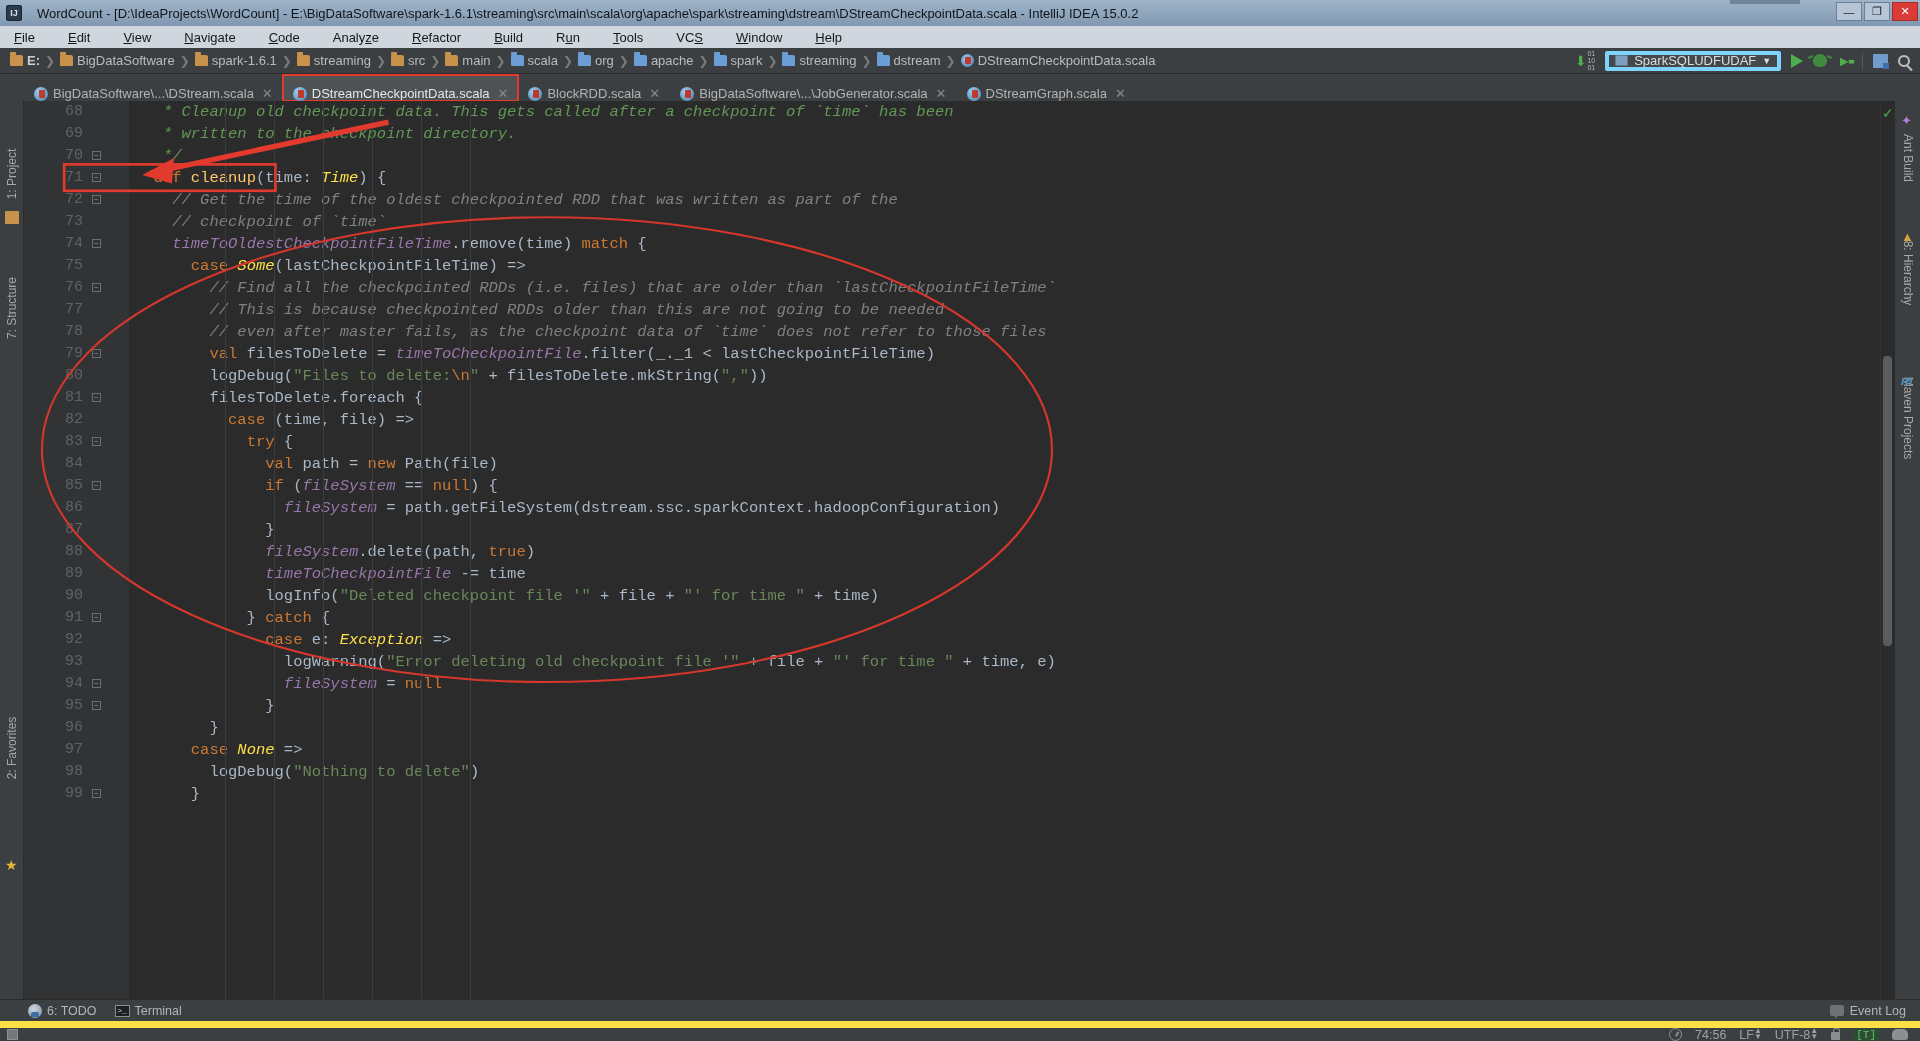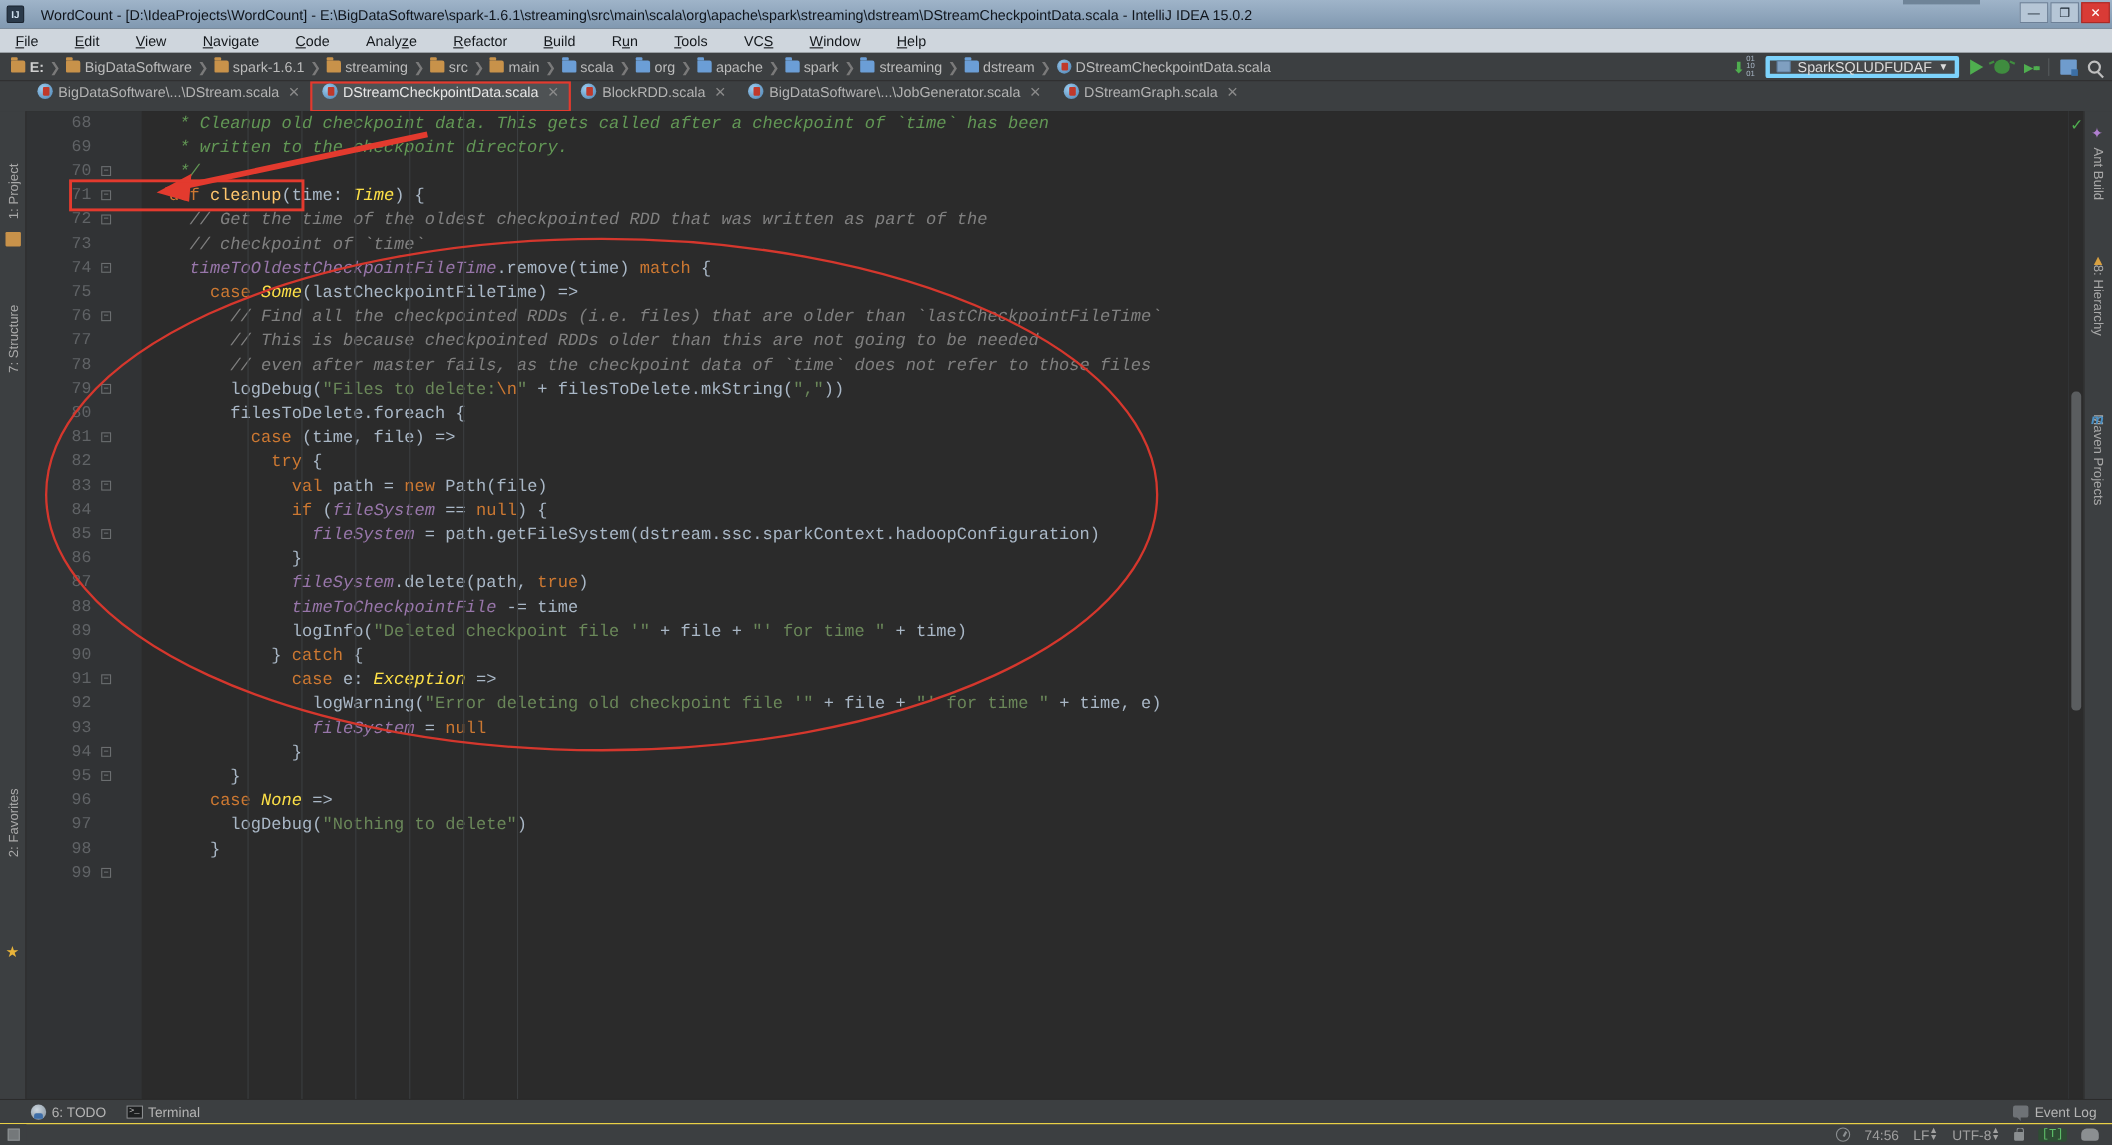--- a/index.html
+++ b/index.html
@@ -70,21 +70,21 @@
   .mk-icon::after{content:"";position:absolute;right:-1px;bottom:-1px;width:6px;height:6px;
     background:#3c6fa5;}
   .mag { width:12px;height:12px;border:2px solid #bfbfbf;border-radius:50%;
     position:relative;}
   .mag::after{content:"";position:absolute;right:-5px;bottom:-4px;width:7px;height:2px;
     background:#bfbfbf;transform:rotate(45deg);}
 
   
   .tabsrow { height:27px; background:#3c3f41; display:flex; align-items:flex-end;
     padding-left:24px; position:relative; }
-  .etab { height:26px; display:flex; align-items:flex-start; gap:5px;
+  .etab { height:26px; display:flex; align-items:flex-end; gap:5px;
     padding:0 9px; font-size:13px; color:#b3b3b3; white-space:nowrap;
     border:1px solid transparent; border-bottom:none; position:relative; }
   .etab.active { background:#4e5254; color:#e6e6e6; }
   .etab .sico { width:14px; height:14px; border-radius:50%;
     background:radial-gradient(circle at 35% 32%, #9ccdf0, #4a80b0); position:relative;
     flex:none; }
   .etab .sico::after { content:""; position:absolute; left:5px; top:3px;
     width:6px; height:8px; background:#c0392b; border-radius:1px; }
   .etab .xclose { color:#8a8a8a; font-size:13px; margin-left:3px; }
   .etab.highlight { outline:2px solid #e33a2e; outline-offset:-1px; }
@@ -152,21 +152,21 @@
     display:flex;align-items:center;justify-content:center; }
   .evlog { margin-left:auto; display:flex; align-items:center; gap:6px;
     padding-right:14px; }
   .evlog-ico { width:14px;height:11px;background:#6e7276;border-radius:2px;
     position:relative; }
   .evlog-ico::after{content:"";position:absolute;left:3px;bottom:-3px;
     border-left:4px solid transparent;border-right:0 solid transparent;
     border-top:4px solid #6e7276;}
 
   .statusbar { height:20px; background:#3c3f41; display:flex; align-items:center;
-    font-size:12.5px; color:#a0a0a0; border-top:1px solid #fde047; }
+    font-size:12.5px; color:#a0a0a0; border-top:7px solid #fde047; }
   .st-left { width:24px; height:100%; background:#3c3f41;
     display:flex;align-items:center;justify-content:center; }
   .st-box { width:11px;height:11px;background:#74787a;border:1px solid #8d9193; }
   .st-right { margin-left:auto; display:flex; align-items:center; gap:13px;
     padding-right:12px; }
   .gauge { width:13px;height:13px;border:1.5px solid #8b8f91;border-radius:50%;
     position:relative; }
   .gauge::after{content:"";position:absolute;left:5px;top:2px;width:1.5px;height:5px;
     background:#8b8f91;transform:rotate(30deg);transform-origin:bottom;}
   .lock { width:9px;height:8px;background:#8b8f91;border-radius:1px;position:relative;
@@ -378,20 +378,21 @@
         <div class="cl"><span class="c-doc">   * written to the checkpoint directory.</span></div>
         <div class="cl"><span class="c-doc">   */</span></div>
         <div class="cl"><span class="c-id">  </span><span class="c-kw">def </span><span class="c-fn">cleanup</span><span class="c-id">(time: </span><span class="c-cls">Time</span><span class="c-id">) {</span></div>
         <div class="cl"><span class="c-cmt">    // Get the time of the oldest checkpointed RDD that was written as part of the</span></div>
         <div class="cl"><span class="c-cmt">    // checkpoint of `time`</span></div>
         <div class="cl"><span class="c-id">    </span><span class="c-fld">timeToOldestCheckpointFileTime</span><span class="c-id">.remove(time) </span><span class="c-kw">match</span><span class="c-id"> {</span></div>
         <div class="cl"><span class="c-id">      </span><span class="c-kw">case </span><span class="c-cls">Some</span><span class="c-id">(lastCheckpointFileTime) =&gt;</span></div>
         <div class="cl"><span class="c-cmt">        // Find all the checkpointed RDDs (i.e. files) that are older than `lastCheckpointFileTime`</span></div>
         <div class="cl"><span class="c-cmt">        // This is because checkpointed RDDs older than this are not going to be needed</span></div>
         <div class="cl"><span class="c-cmt">        // even after master fails, as the checkpoint data of `time` does not refer to those files</span></div>
+        <div class="cl"><span class="c-id">        </span><span class="c-kw">val </span><span class="c-id">filesToDelete = </span><span class="c-fld">timeToCheckpointFile</span><span class="c-id">.filter(_._1 &lt; lastCheckpointFileTime)</span></div>
         <div class="cl"><span class="c-id">        logDebug(</span><span class="c-str">"Files to delete:</span><span class="c-esc">\n</span><span class="c-str">"</span><span class="c-id"> + filesToDelete.mkString(</span><span class="c-str">","</span><span class="c-id">))</span></div>
         <div class="cl"><span class="c-id">        filesToDelete.foreach {</span></div>
         <div class="cl"><span class="c-id">          </span><span class="c-kw">case </span><span class="c-id">(time, file) =&gt;</span></div>
         <div class="cl"><span class="c-id">            </span><span class="c-kw">try</span><span class="c-id"> {</span></div>
         <div class="cl"><span class="c-id">              </span><span class="c-kw">val </span><span class="c-id">path = </span><span class="c-kw">new </span><span class="c-id">Path(file)</span></div>
         <div class="cl"><span class="c-id">              </span><span class="c-kw">if </span><span class="c-id">(</span><span class="c-fld">fileSystem</span><span class="c-id"> == </span><span class="c-kw">null</span><span class="c-id">) {</span></div>
         <div class="cl"><span class="c-id">                </span><span class="c-fld">fileSystem</span><span class="c-id"> = path.getFileSystem(dstream.ssc.sparkContext.hadoopConfiguration)</span></div>
         <div class="cl"><span class="c-id">              }</span></div>
         <div class="cl"><span class="c-id">              </span><span class="c-fld">fileSystem</span><span class="c-id">.delete(path, </span><span class="c-kw">true</span><span class="c-id">)</span></div>
         <div class="cl"><span class="c-id">              </span><span class="c-fld">timeToCheckpointFile</span><span class="c-id"> -= time</span></div>

